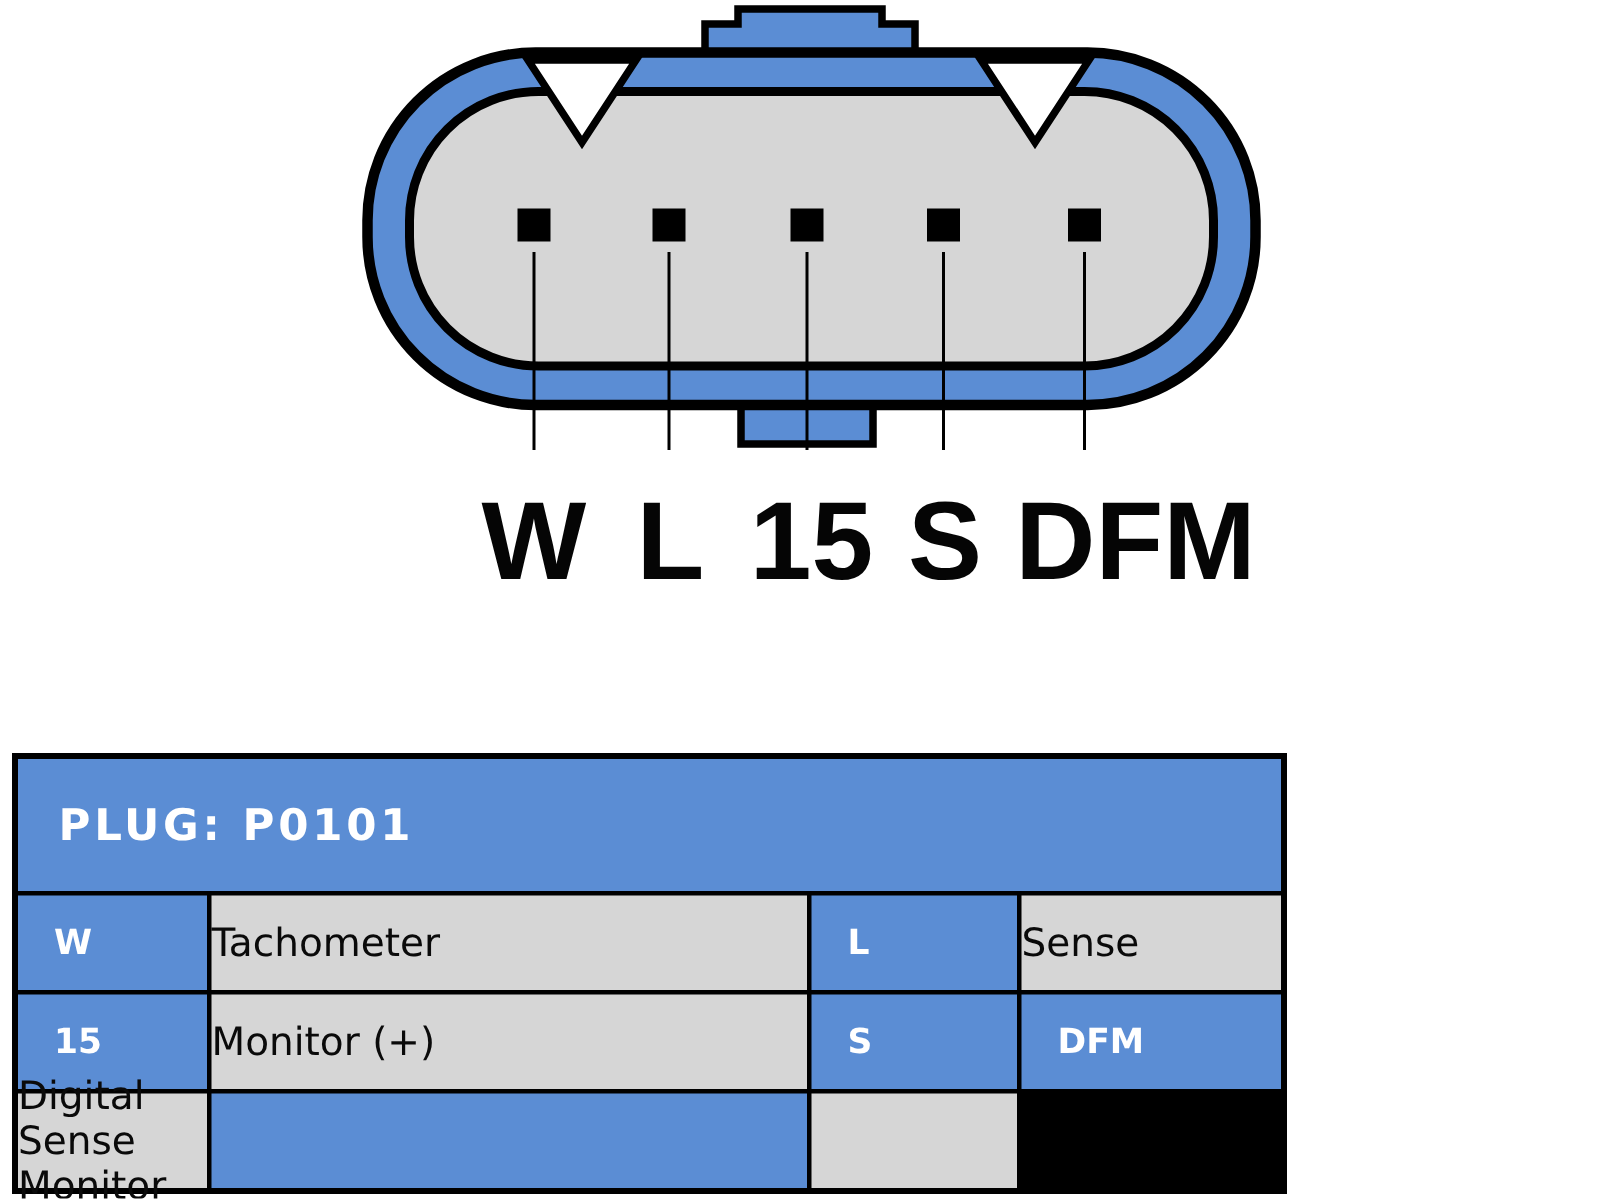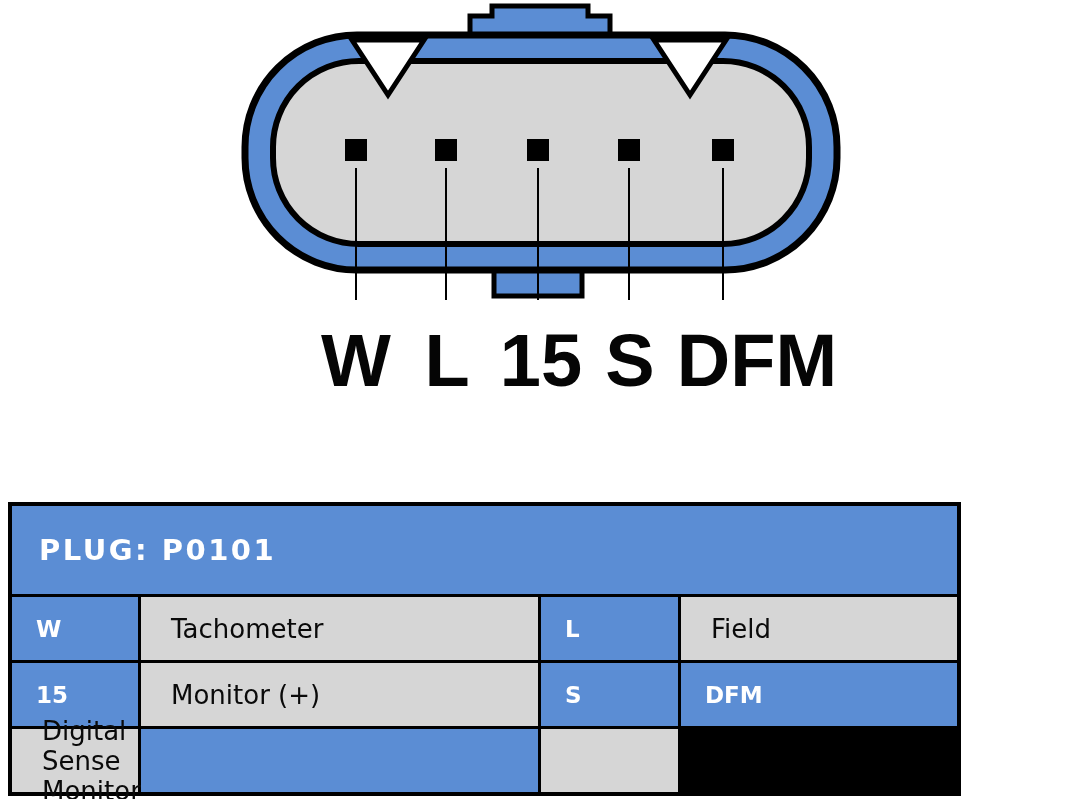--- a/index.html
+++ b/index.html
@@ -17,41 +17,41 @@
 
   .pin-labels{position:absolute;left:0;top:322px;width:1081px;height:90px;}
   .pin-label{
     position:absolute;top:0;transform:translateX(-50%);
     font-family:"Liberation Sans",sans-serif;
     font-weight:bold;font-size:74px;line-height:1.05;color:#050505;
     white-space:nowrap;
   }
 
   .pinout-table{
-    position:absolute;left:8px;top:502px;width:953px;
+    position:absolute;left:8px;top:502px;width:850px;
     display:grid;
     grid-template-columns:126px 397px 137px 1fr;
     grid-template-rows:88px 63px 63px 63px;
     gap:3px;padding:4px;background:var(--outline);
   }
   .cell{display:flex;align-items:center;min-width:0;}
   .title-cell{
     grid-column:1/-1;background:var(--blue);color:var(--text-light);
     font-family:"DejaVu Sans",sans-serif;font-weight:bold;
     font-size:29px;letter-spacing:2.5px;padding-left:27px;
   }
   .pin-cell{
     background:var(--blue);color:var(--text-light);
     font-family:"DejaVu Sans",sans-serif;font-weight:bold;
     font-size:23px;padding-left:24px;
   }
   .desc-cell{
     background:var(--gray);color:var(--text-dark);
     font-family:"DejaVu Sans",sans-serif;
-    font-size:26px;padding-left:30px;
+    font-size:26px;
   }
 </style>
 </head>
 <body>
 
 <div class="page">
 
   <svg class="connector-svg" width="1081" height="430" viewBox="0 0 1081 430">
 
     <polygon points="470,70 470,16 492,16 492,6 588,6 588,16 610,16 610,70" fill="var(--blue)" stroke="var(--outline)" stroke-width="5"></polygon>
@@ -85,21 +85,21 @@
     <div class="pin-label" style="left:630px">S</div>
     <div class="pin-label" style="left:757px">DFM</div>
   </div>
 
   <div class="pinout-table">
     <div class="cell title-cell">PLUG: P0101</div>
 
     <div class="cell pin-cell">W</div>
     <div class="cell desc-cell">Tachometer</div>
     <div class="cell pin-cell">L</div>
-    <div class="cell desc-cell">Field</div>
+    <div class="cell desc-cell">Sense</div>
 
     <div class="cell pin-cell">15</div>
     <div class="cell desc-cell">Monitor (+)</div>
     <div class="cell pin-cell">S</div>
 
     <div class="cell pin-cell">DFM</div>
     <div class="cell desc-cell">Digital Sense Monitor</div>
     <div class="cell pin-cell"></div>
     <div class="cell desc-cell"></div>
   </div>

